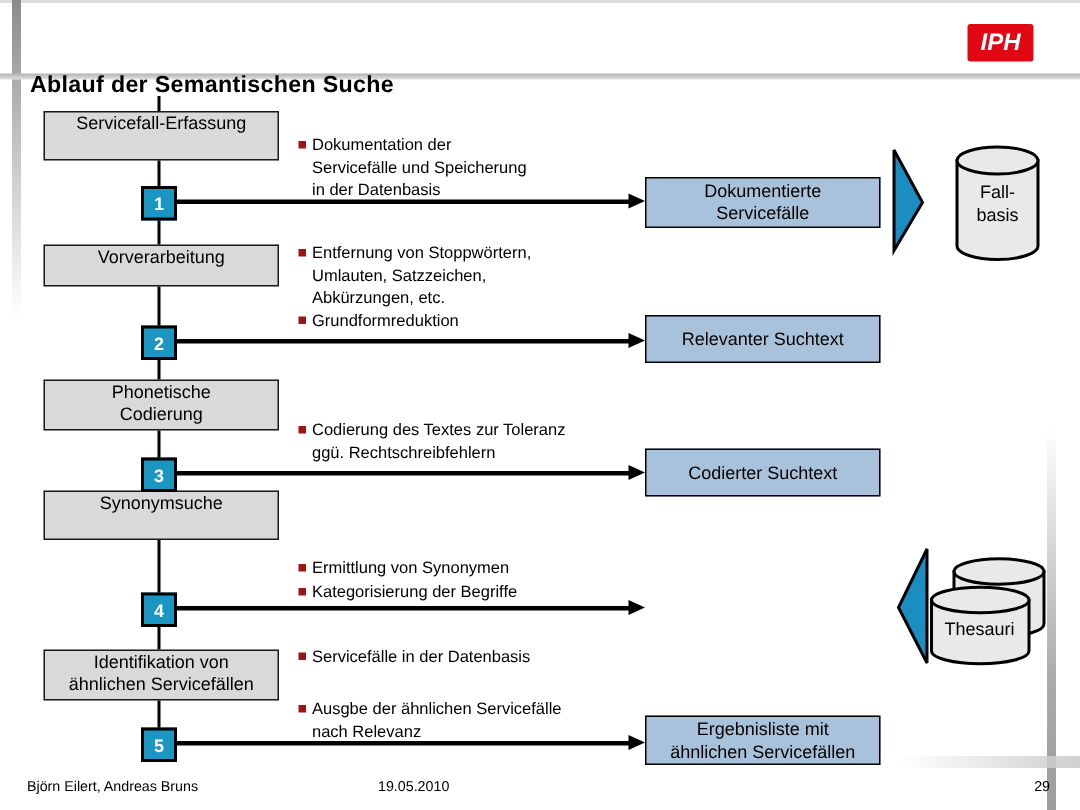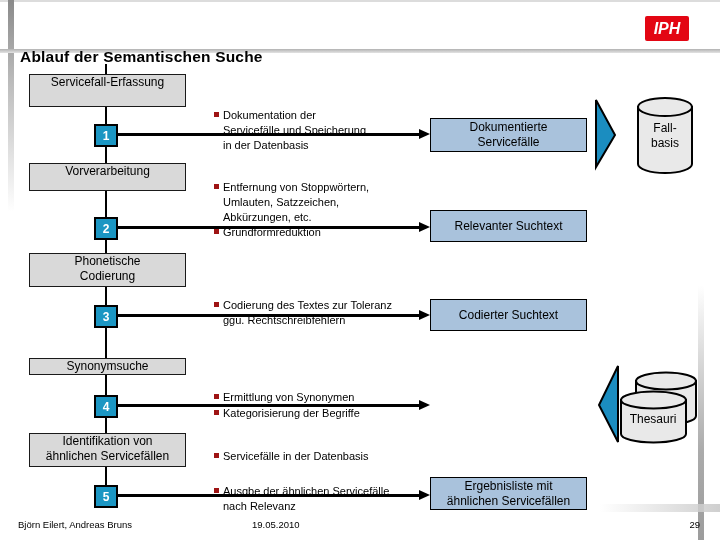--- a/index.html
+++ b/index.html
@@ -29,21 +29,21 @@
   .num-box{left:94px;width:24px;height:23px;background:#1b96c3;border:2px solid #000;
     box-sizing:border-box;color:#fff;font-weight:bold;font-size:12px;
     display:flex;align-items:center;justify-content:center;}
   .arrow-line{left:117px;width:303px;height:3px;background:#000;}
   .arrow-head{left:419px;width:0;height:0;border-top:5.5px solid transparent;
     border-bottom:5.5px solid transparent;border-left:11px solid #000;}
   .result-box{left:430px;width:157px;background:#a9c2dc;border:1px solid #000;
     box-sizing:border-box;display:flex;flex-direction:column;justify-content:center;
     align-items:center;font-size:12px;line-height:15px;text-align:center;}
   
-  .bullet{left:214px;margin-top:18px;}
+  .bullet{left:199px;}
   .bullet .marker{position:absolute;left:0;top:4px;width:5px;height:5px;background:#9e1414;}
   .bullet .line{display:block;margin-left:9px;font-size:11px;line-height:15px;white-space:nowrap;}
   
   .db-label{text-align:center;font-size:12px;line-height:15px;}
   
   .footer-text{top:519px;font-size:9.5px;}
   .it{font-style:italic;}
 </style>
 </head>
 <body>
@@ -77,21 +77,21 @@
   <div class="abs stage-box" style="top:74px;height:33px">
     <span>Servicefall-Erfassung</span>
   </div>
   <div class="abs stage-box" style="top:163px;height:28px">
     <span>Vorverarbeitung</span>
   </div>
   <div class="abs stage-box" style="top:253px;height:34px">
     <span>Phonetische</span>
     <span>Codierung</span>
   </div>
-  <div class="abs stage-box" style="top:358px;height:17px">
+  <div class="abs stage-box" style="top:327px;height:33px">
     <span>Synonymsuche</span>
   </div>
   <div class="abs stage-box" style="top:433px;height:34px">
     <span>Identifikation von</span>
     <span>ähnlichen Servicefällen</span>
   </div>
 
   <div class="abs num-box" style="top:124px">
     <span>1</span>
   </div>

